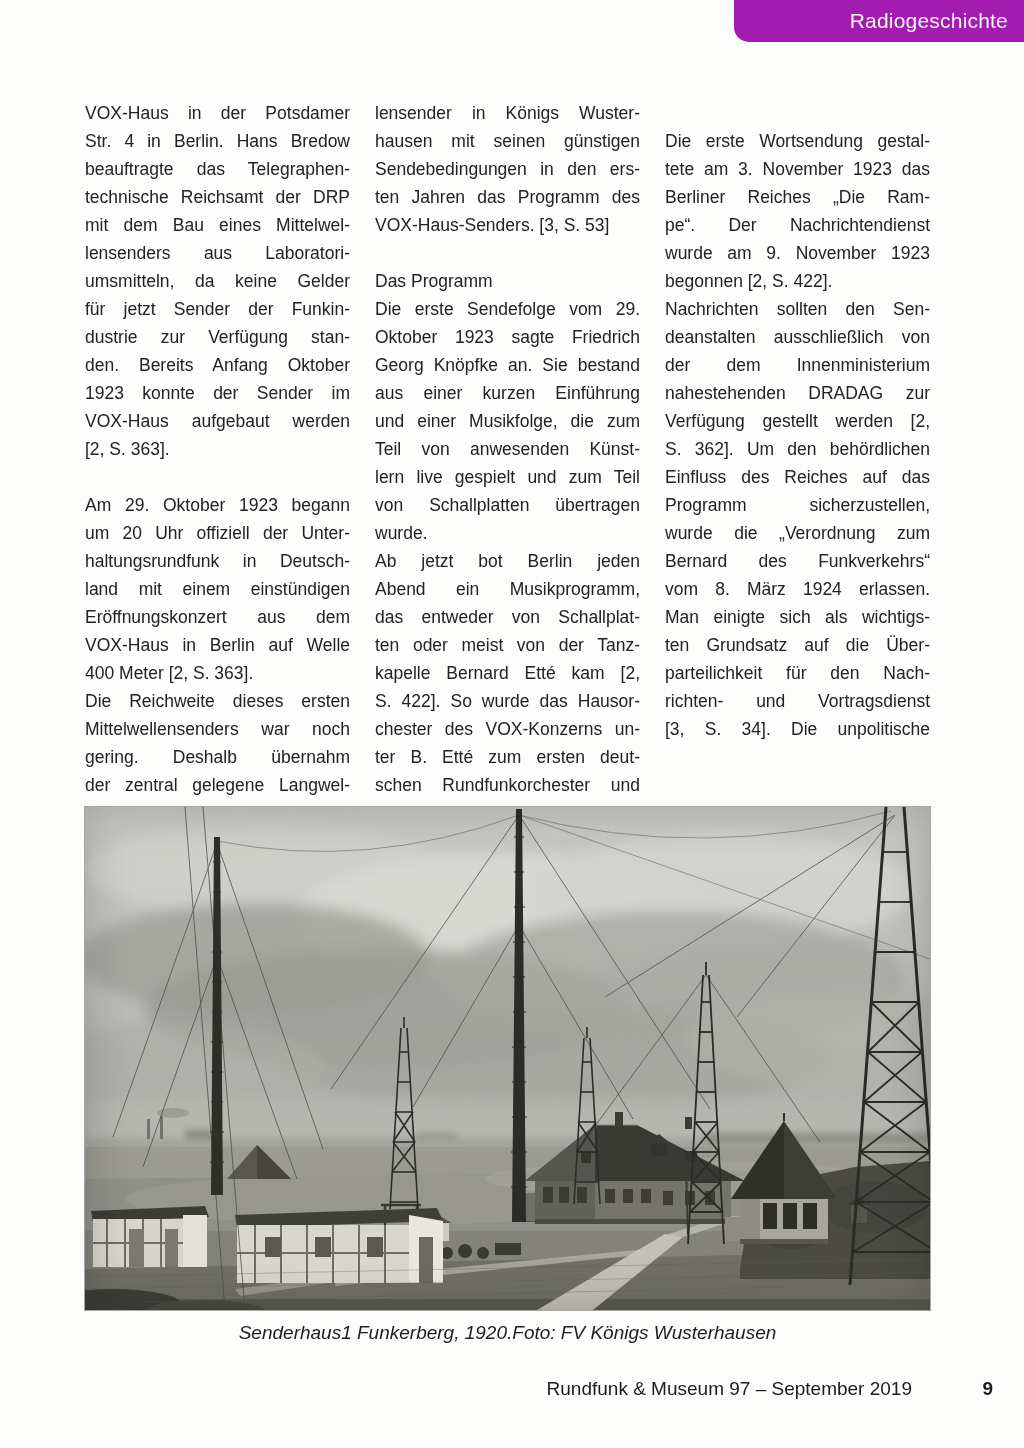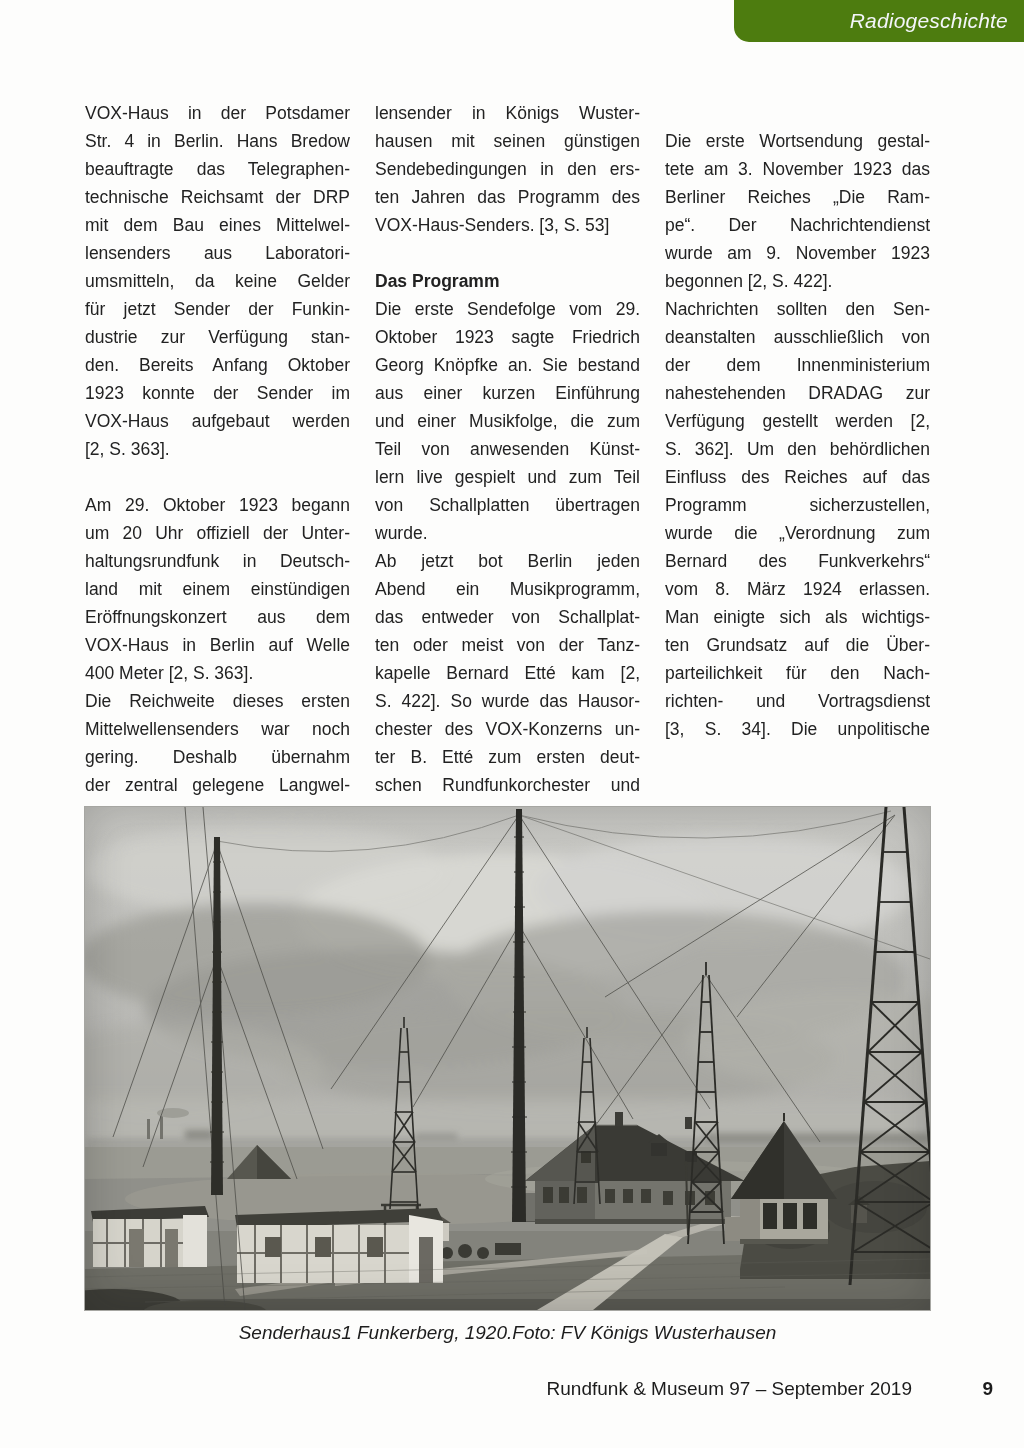--- a/index.html
+++ b/index.html
@@ -17,21 +17,21 @@
     color:#f4f6fa;font-size:21px;letter-spacing:.2px;
   }
   
   .columns{
     position:absolute;left:85px;top:99px;width:845px;
     display:flex;gap:25px;justify-content:space-between;
   }
   .col{width:265px;font-size:17.5px;line-height:28px;color:#222;}
   .line{text-align:justify;text-align-last:justify;}
   .line.last{text-align-last:left;}
-  .heading{font-weight:bold;}
+  .heading{font-weight:normal;}
   .spacer{height:28px;}
   
   .photo-wrap{
     position:absolute;left:85px;top:807px;width:845px;height:503px;
     outline:1px solid #a6a6a2;background:#b3b3af;
   }
   .photo-wrap svg{display:block;width:845px;height:503px;}
   .photo-vignette{
     position:absolute;inset:0;pointer-events:none;
     box-shadow:inset 0 0 46px rgba(20,20,20,.22);
@@ -43,21 +43,21 @@
     font-style:italic;font-size:19px;color:#1d1d1d;
   }
   
   .footer{position:absolute;top:1378px;left:0;width:1024px;height:26px;font-size:19px;color:#1c1c1c;}
   .footer .journal{position:absolute;right:112px;top:0;text-align:center;}
   .footer .pagenum{position:absolute;right:31px;top:0;font-weight:bold;}
 </style>
 </head>
 <body>
 
-<div class="header-tab" style="background: #4d7c0f; font-style: italic;">Radiogeschichte</div>
+<div class="header-tab" style="background: #a21caf;">Radiogeschichte</div>
 
 <div class="columns">
   <div class="col">
       <div class="para">
         <div class="line">VOX-Haus in der Potsdamer</div>
         <div class="line">Str. 4 in Berlin. Hans Bredow</div>
         <div class="line">beauftragte das Telegraphen-</div>
         <div class="line">technische Reichsamt der DRP</div>
         <div class="line">mit dem Bau eines Mittelwel-</div>
         <div class="line">lensenders aus Laboratori-</div>

